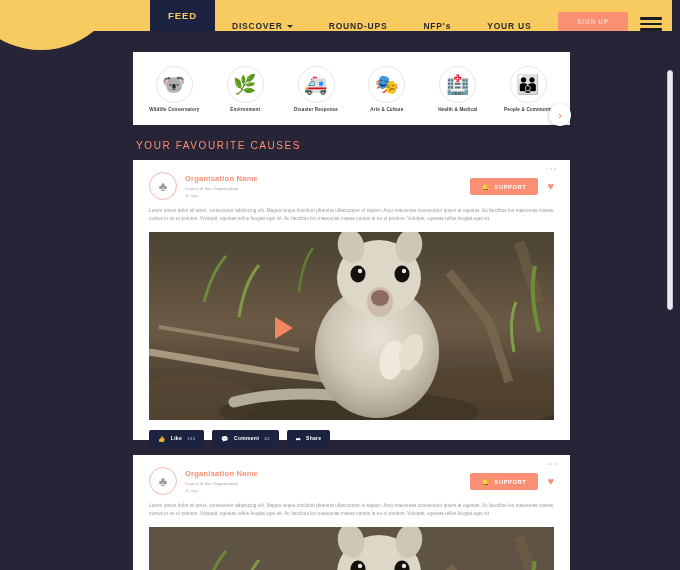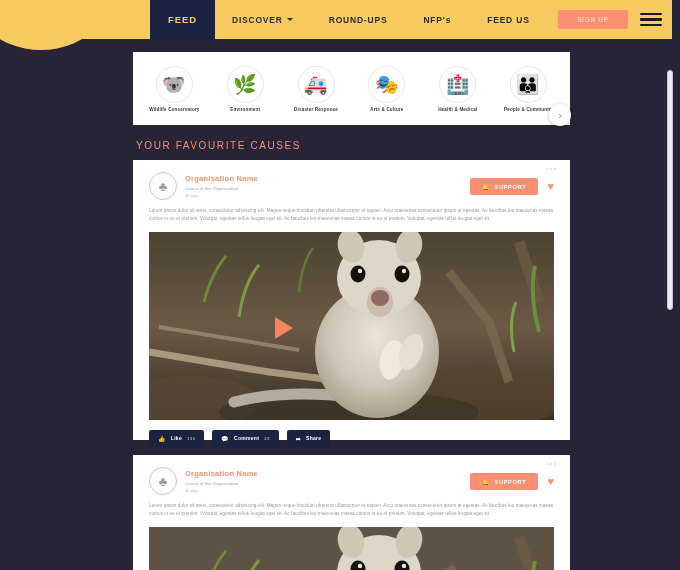--- a/index.html
+++ b/index.html
@@ -14,33 +14,33 @@
   .blob {
     position:absolute; left:-42px; top:-60px;
     width:166px; height:110px;
     background:#f7cb5f;
     border-radius:0 0 100px 100px;
     z-index:2;
   }
 
   
   .nav {
-    position:absolute; top:0; left:0; right:8px; height:39px;
+    position:absolute; top:0; left:0; right:8px; height:31px;
     background:#f7cb5f;
     display:flex; align-items:stretch;
     z-index:3;
   }
   .nav-left-pad { width:150px; }
   .nav-feed {
     background:#1c2340; color:#f7cb5f;
     display:flex; align-items:center; justify-content:center;
     padding:0 18px;
     font-size:9.5px; font-weight:bold; letter-spacing:.9px;
   }
-  .nav-items { display:flex; align-items:center; gap:2px; flex:1; }
+  .nav-items { display:flex; align-items:flex-end; gap:2px; flex:1; }
   .nav-item {
     color:#2a2a33; font-size:8.5px; font-weight:bold; letter-spacing:.8px;
     padding:0 17px; display:flex; align-items:center; gap:4px;
     white-space:nowrap;
   }
   .caret { width:0;height:0;border-left:3px solid transparent;border-right:3px solid transparent;border-top:3.5px solid #2a2a33; display:inline-block;}
   .signup {
     background:#fb8f73; color:#ffd0c2;
     font-size:6.5px; font-weight:bold; letter-spacing:.7px;
     padding:6px 0; width:70px; text-align:center;
@@ -169,21 +169,21 @@
       <span>DISCOVER</span>
       <span class="caret"></span>
     </div>
     <div class="nav-item">
       <span>ROUND-UPS</span>
     </div>
     <div class="nav-item">
       <span>NFP's</span>
     </div>
     <div class="nav-item">
-      <span>FEED US</span>
+      <span>YOUR US</span>
     </div>
     <div class="signup">SIGN UP</div>
     <div class="burger">
       <span></span>
         <span></span>
         <span></span>
     </div>
   </div>
 </div>
 

